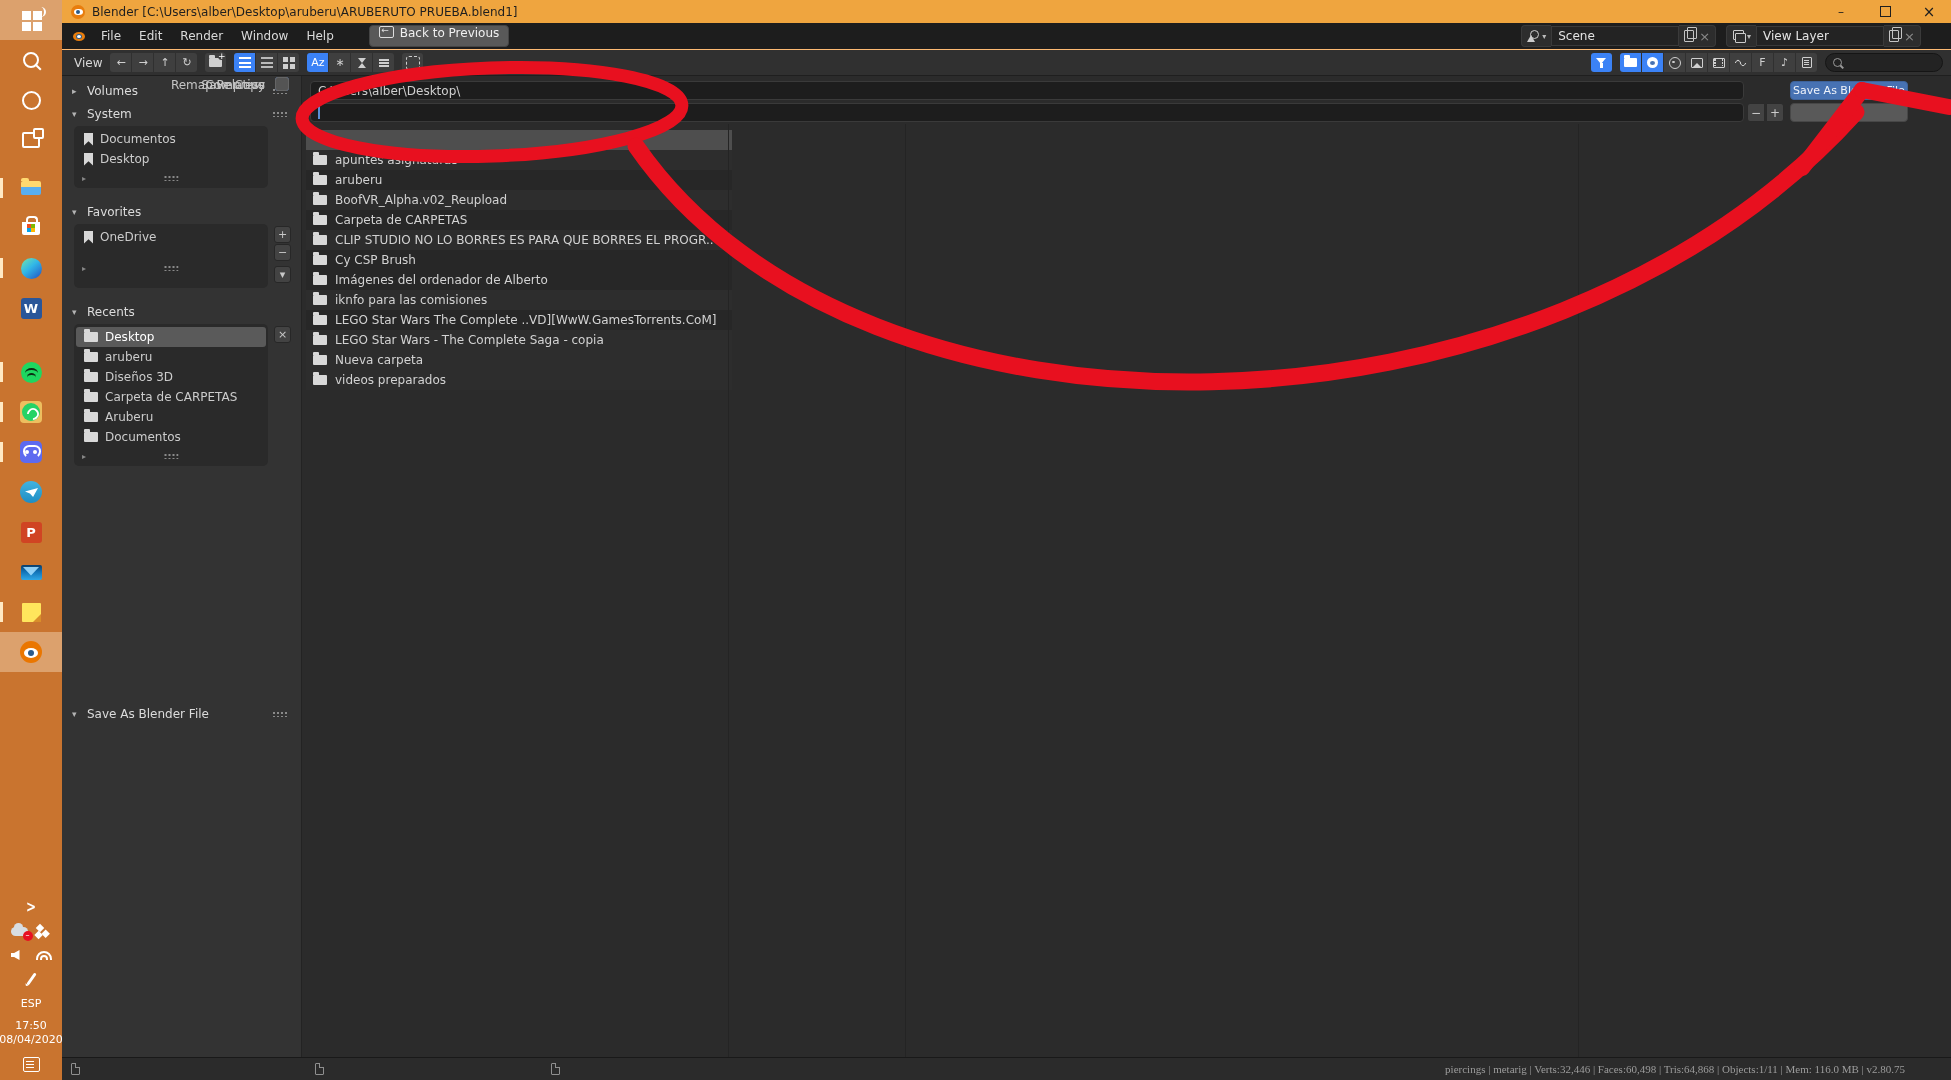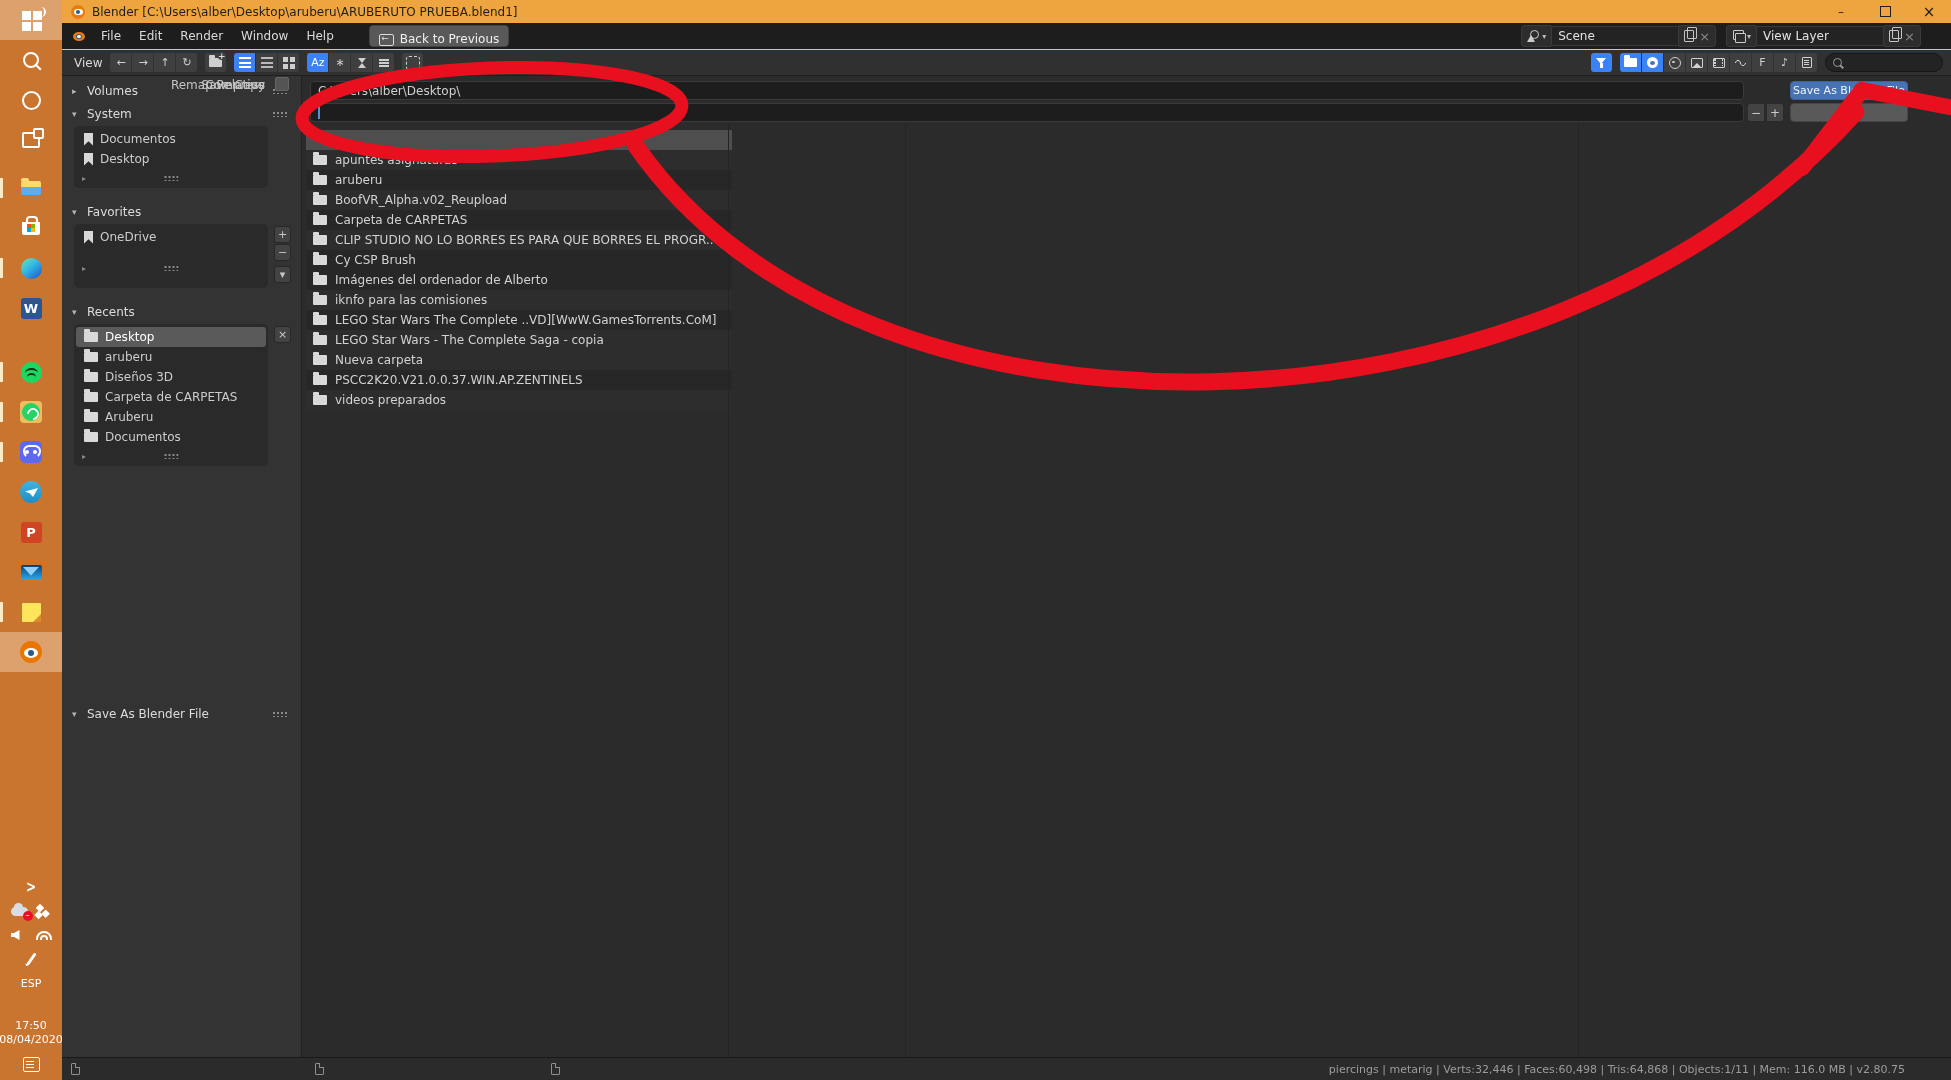--- a/index.html
+++ b/index.html
@@ -57,21 +57,21 @@
   .dropbox{width:16px;height:14px;position:relative;}
   .dropbox::before{content:"";position:absolute;left:1px;top:1px;width:6px;height:6px;background:#fff;transform:rotate(45deg);box-shadow:8px 0 0 #fff,4px 6px 0 #fff;}
   .vol{width:9px;height:10px;background:#fff;clip-path:polygon(0 30%,40% 30%,100% 0,100% 100%,40% 70%,0 70%);position:relative;margin-right:4px;}
   .volwave{position:absolute;left:36px;top:7px;width:8px;height:10px;border:2px solid #fff;border-left:none;border-top:none;border-bottom:none;border-radius:0 8px 8px 0;}
   .wifi{width:16px;height:10px;position:relative;overflow:hidden;margin-left:4px;}
   .wifi::before{content:"";position:absolute;left:0;top:1px;width:16px;height:16px;border:2px solid #fff;border-radius:50%;box-sizing:border-box;}
   .wifi::after{content:"";position:absolute;left:4px;top:5px;width:8px;height:8px;border:2px solid #fff;border-radius:50%;box-sizing:border-box;}
   .ink{width:3px;height:14px;background:#fff;border-radius:2px;transform:rotate(35deg);position:relative;}
   .ink::after{content:"";position:absolute;bottom:-4px;left:-1px;width:0;height:0;border:2.5px solid transparent;border-top-color:#fff;}
   .lang{font-size:11px;color:#fff;}
-  .clock{font-size:11px;line-height:14px;text-align:center;color:#fff;margin-top:24px;}
+  .clock{font-size:11px;line-height:14px;text-align:center;color:#fff;margin-top:4px;}
   .action{width:15px;height:13px;border:1.5px solid #fff;border-radius:2px;position:relative;margin-top:10px;}
   .action::after{content:"";position:absolute;left:2px;top:2.5px;width:8px;height:1.5px;background:#fff;box-shadow:0 3px 0 #fff,0 6px 0 #fff;}
 
   
   #bwindow{position:absolute;left:62px;top:0;width:1889px;height:1080px;display:flex;flex-direction:column;background:#2b2b2b;}
   
   #titlebar{height:23px;background:#efa53f;display:flex;align-items:center;flex:none;color:#1f1f1f;}
   .blogo{width:14px;height:14px;border-radius:50%;background:#e87d0d;position:relative;margin:0 7px 0 9px;flex:none;}
   .blogo::before{content:"";position:absolute;left:2.5px;top:4px;width:9px;height:6.5px;background:#fff;border-radius:50%;}
   .blogo::after{content:"";position:absolute;left:5px;top:5.5px;width:4px;height:4px;background:#2a5a8a;border-radius:50%;}
@@ -79,21 +79,21 @@
   #wincontrols{margin-left:auto;display:flex;height:100%;}
   .wc{width:44px;height:100%;display:flex;align-items:center;justify-content:center;color:#1f1f1f;font-size:12px;}
   .wc .maxbox{width:9px;height:9px;border:1.3px solid #1f1f1f;}
   .wc.close{font-size:15px;}
   
   #menubar{height:26px;background:#1d1d1d;display:flex;align-items:center;flex:none;border-bottom:1px solid #fdba74;}
   .blogo2{width:15px;height:13px;position:relative;margin:0 6px 0 9px;flex:none;}
   .blogo2::before{content:"";position:absolute;left:2px;top:2px;width:12px;height:9px;background:#e87d0d;border-radius:50%;}
   .blogo2::after{content:"";position:absolute;left:5px;top:4px;width:6px;height:5px;background:#fff;border-radius:50%;box-shadow:inset 0 0 0 4px rgba(42,90,138,0);border:1px solid #2a5a8a;box-sizing:border-box;}
   .menu-item{padding:0 9px;font-size:12px;color:#dadada;line-height:26px;}
-  #backprev{margin-left:26px;height:20px;background:#595959;border-radius:4px;display:flex;align-items:flex-end;gap:6px;padding:0 9px;color:#f0f0f0;font-size:12px;border:1px solid #444;}
+  #backprev{margin-left:26px;height:20px;background:#595959;border-radius:4px;display:flex;align-items:flex-start;gap:6px;padding:0 9px;color:#f0f0f0;font-size:12px;border:1px solid #444;}
   .bp-ic{width:13px;height:10px;border:1.5px solid #ddd;border-radius:2px;position:relative;}
   .bp-ic::after{content:"←";position:absolute;font-size:9px;color:#ddd;left:1.5px;top:-2.5px;}
   #mb-right{margin-left:auto;display:flex;gap:10px;margin-right:30px;}
   .sel-widget{display:flex;align-items:center;height:20px;}
   .sel-ic-btn{height:20px;background:#2d2d2d;border:1px solid #3a3a3a;border-right:none;border-radius:4px 0 0 4px;display:flex;align-items:center;gap:3px;padding:0 5px;}
   .dd{color:#bbb;font-size:8px;}
   .scene-ic{width:12px;height:12px;position:relative;}
   .scene-ic::before{content:"";position:absolute;right:0;top:0;width:7px;height:7px;border:1.5px solid #ccc;border-radius:50%;}
   .scene-ic::after{content:"";position:absolute;left:0;bottom:0;width:0;height:0;border-left:4px solid transparent;border-right:4px solid transparent;border-bottom:7px solid #ccc;}
   .vl-ic{width:12px;height:12px;position:relative;}
@@ -192,21 +192,21 @@
   .frow.b{background:#272727;}
   .frow.selected{background:#4e4e4e;color:#fff;}
   .fic{width:14px;height:10px;position:relative;flex:none;}
   .i-folder .fic{background:#d9d9d9;border-radius:1px;}
   .i-folder .fic::before{content:"";position:absolute;top:-3px;left:0;width:6px;height:3px;background:#d9d9d9;border-radius:1px 1px 0 0;}
   .i-up .fic::before{content:"↑";position:absolute;left:2px;top:-5px;color:#e0e0e0;font-size:13px;}
   .vln{position:absolute;top:48px;bottom:0;width:1px;background:#242424;}
 
   
   #statusbar{height:22px;background:#2b2b2b;border-top:1px solid #191919;flex:none;display:flex;align-items:center;position:relative;}
-  #statusinfo{position:absolute;right:46px;font-size:11px;color:#9c9c9c;}
+  #statusinfo{position:absolute;right:46px;font-size:11px;color:#9c9c9c;font-family:Liberation Serif, serif;}
   .pageic{position:absolute;top:5px;width:9px;height:12px;border:1.3px solid #8f8f8f;border-radius:1px;box-sizing:border-box;}
   .pageic::after{content:"";position:absolute;right:-1px;top:-1px;width:4px;height:4px;background:#2b2b2b;border-left:1.3px solid #8f8f8f;border-bottom:1.3px solid #8f8f8f;}
 
   
   #anno{position:absolute;left:0;top:0;z-index:50;pointer-events:none;}
 </style>
 </head>
 <body>
 
 <div id="app">
@@ -620,24 +620,20 @@
             <div class="frow a i-folder">
               <span class="fic"></span>
               <span>LEGO Star Wars - The Complete Saga - copia</span>
             </div>
 
             <div class="frow a i-folder">
               <span class="fic"></span>
               <span>Nueva carpeta</span>
             </div>
 
-            <div class="frow b i-folder">
-              <span class="fic"></span>
-              <span>PSCC2K20.V21.0.0.37.WIN.AP.ZENTINELS</span>
-            </div>
 
             <div class="frow a i-folder">
               <span class="fic"></span>
               <span>videos preparados</span>
             </div>
           </div>
         <div class="vln" style="left:426px"></div>
         <div class="vln" style="left:603px"></div>
         <div class="vln" style="left:1276px"></div>
       </div>

